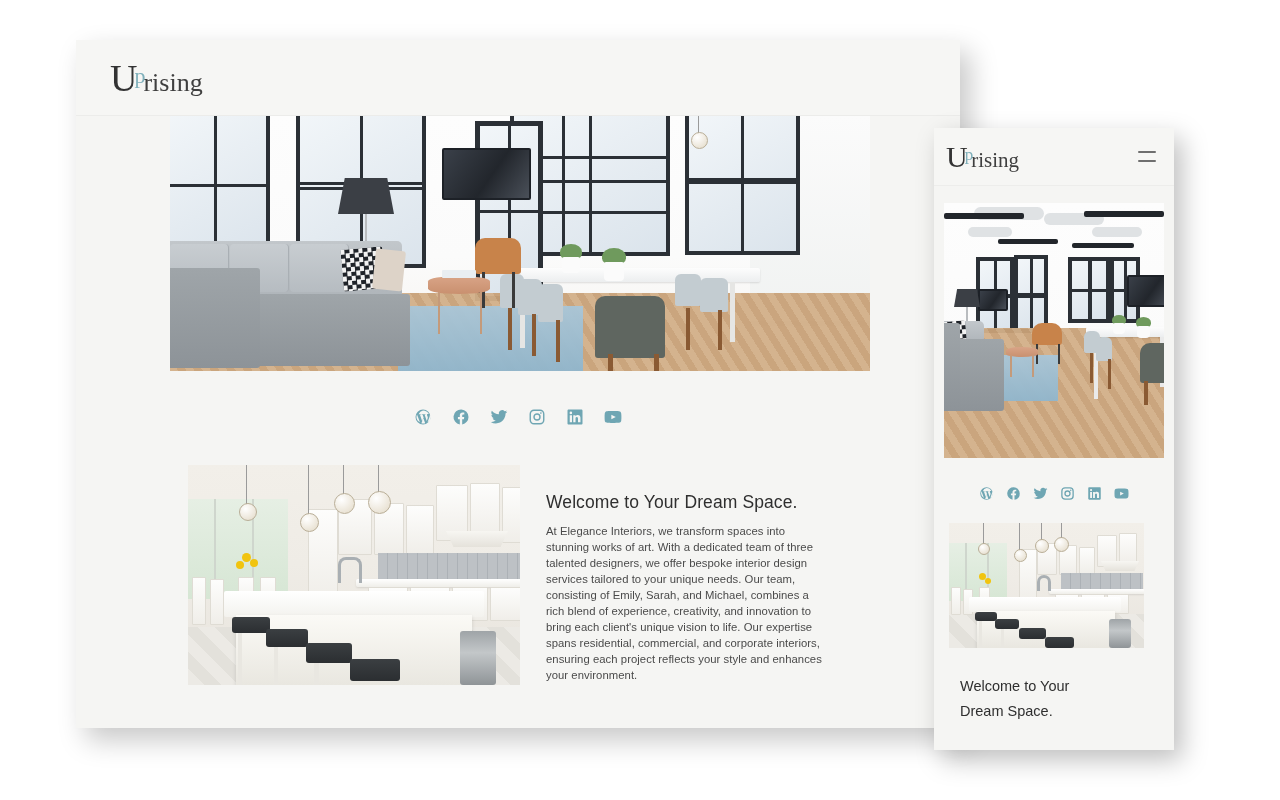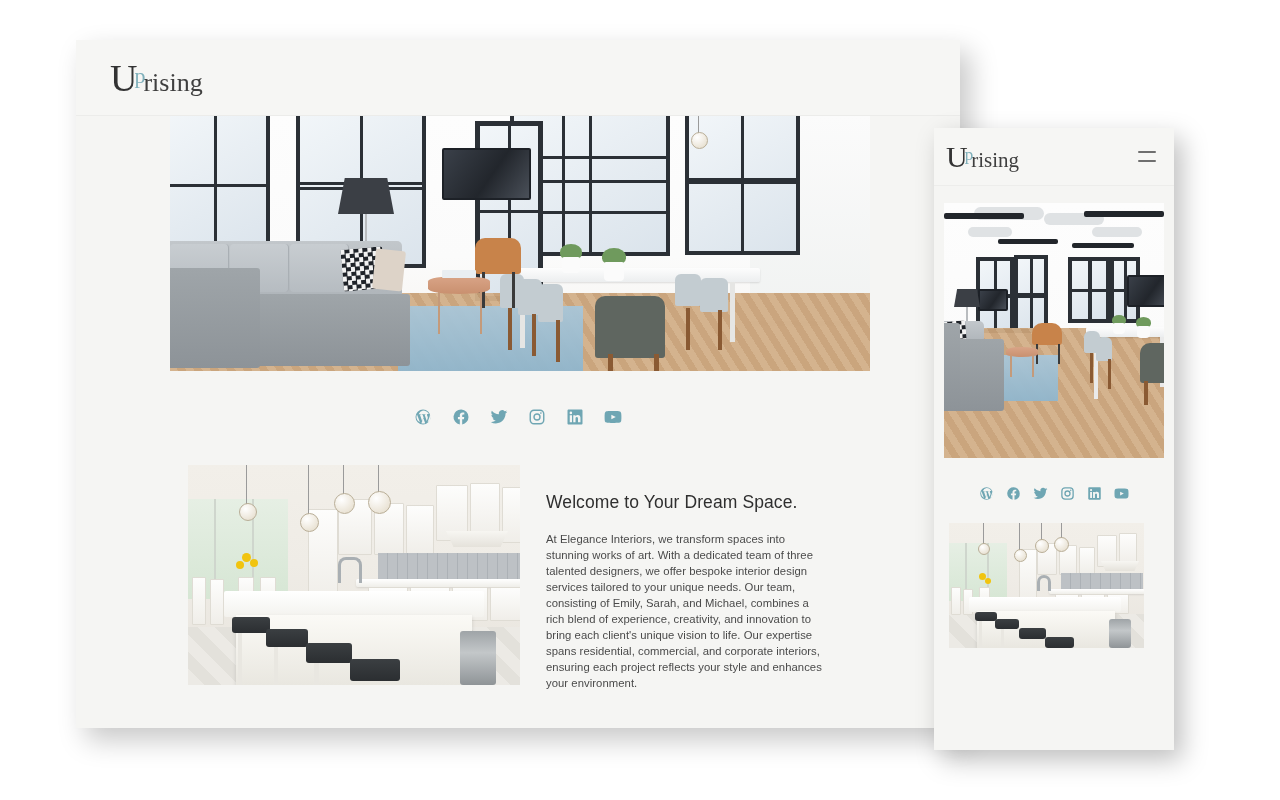--- a/index.html
+++ b/index.html
@@ -339,21 +339,21 @@
     position: relative;
     overflow: hidden;
     flex: 0 0 auto;
     background: #eceae5;
   }
   .content-text { padding-top: 27px; width: 282px; }
   .content-title {
     font-size: 17.5px;
     color: #2f2f2f;
     font-weight: 400;
-    margin: 0 0 18px 0;
+    margin: 0 0 10px 0;
     letter-spacing: .1px;
   }
   .content-body {
     font-size: 11.3px;
     line-height: 1.42;
     color: #4a4a4a;
     margin: 0;
     letter-spacing: .05px;
   }
 
@@ -759,15 +759,19 @@
         <div class="k-stool" style="left:26px;top:89px;width:22px;height:9px;"></div>
         <div class="k-stool" style="left:46px;top:96px;width:24px;height:10px;"></div>
         <div class="k-stool" style="left:70px;top:105px;width:27px;height:11px;"></div>
         <div class="k-stool" style="left:96px;top:114px;width:29px;height:11px;"></div>
         <div class="k-stool-leg" style="left:30px;top:98px;width:3px;height:27px;"></div>
         <div class="k-stool-leg" style="left:52px;top:106px;width:3px;height:19px;"></div>
         <div class="k-trash" style="left:160px;top:96px;width:22px;height:29px;"></div>
       </div>
     </div>
 
+    <div class="m-title">
+      <div>Welcome to Your</div>
+      <div>Dream Space.</div>
+    </div>
   </div>
 
 </div>
 
 </body></html>

